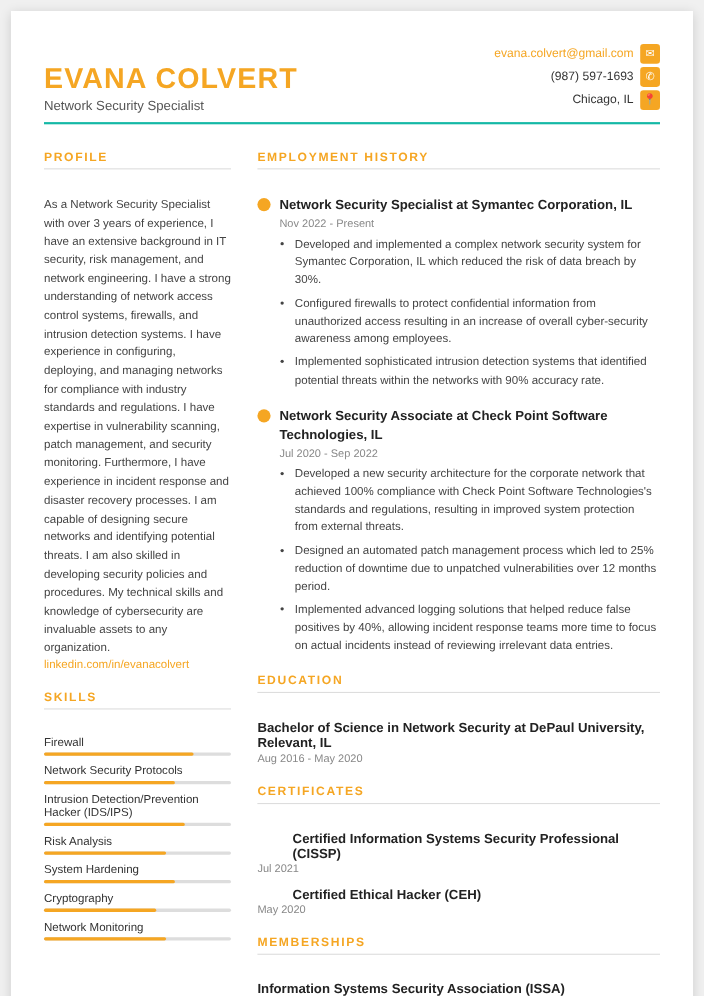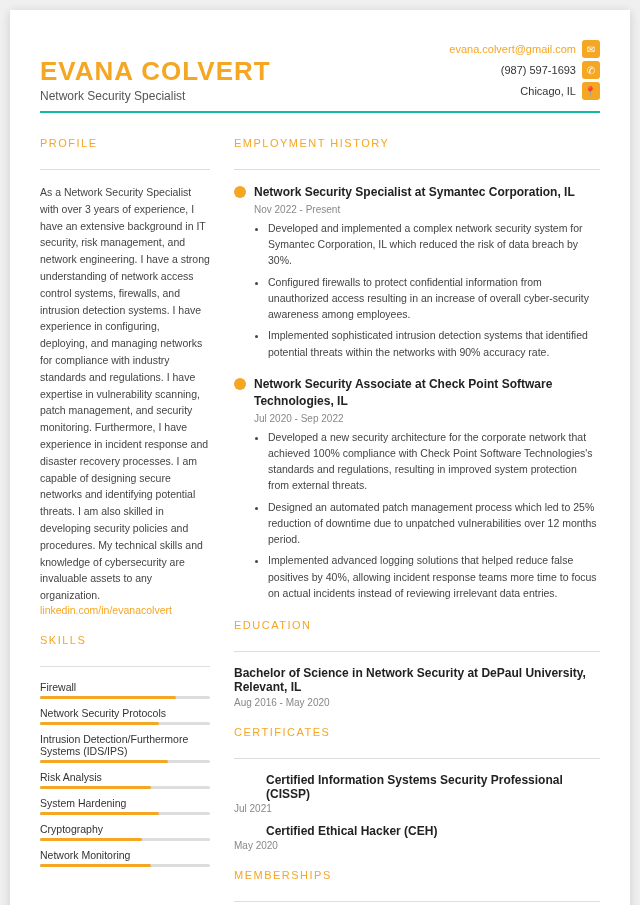--- a/index.html
+++ b/index.html
@@ -78,27 +78,27 @@
       width: 170px;
       flex-shrink: 0;
     }
     
     .right-col {
       flex: 1;
     }
     
     .section-title {
       font-size: 11px;
-      font-weight: 400;
+      font-weight: 700;
       color: #f5a623;
       text-transform: uppercase;
       letter-spacing: 1.5px;
       border-bottom: 1.5px solid #ddd;
-      padding-bottom: 20px;
-      margin-bottom: 14px;
+      padding-bottom: 4px;
+      margin-bottom: 24px;
       margin-top: 18px;
     }
     .section-title:first-child {
       margin-top: 0;
     }
     
     .profile-text {
       font-size: 10.5px;
       line-height: 1.6;
       color: #444;
@@ -250,21 +250,21 @@
         <div class="skill-bar-fill" style="width:80%"></div>
       </div>
     </div>
           <div class="skill-item">
       <div class="skill-name">Network Security Protocols</div>
       <div class="skill-bar-bg">
         <div class="skill-bar-fill" style="width:70%"></div>
       </div>
     </div>
           <div class="skill-item">
-      <div class="skill-name">Intrusion Detection/Furthermore Systems (IDS/IPS)</div>
+      <div class="skill-name">Intrusion Detection/Prevention Hacker (IDS/IPS)</div>
       <div class="skill-bar-bg">
         <div class="skill-bar-fill" style="width:75%"></div>
       </div>
     </div>
           <div class="skill-item">
       <div class="skill-name">Risk Analysis</div>
       <div class="skill-bar-bg">
         <div class="skill-bar-fill" style="width:65%"></div>
       </div>
     </div>

